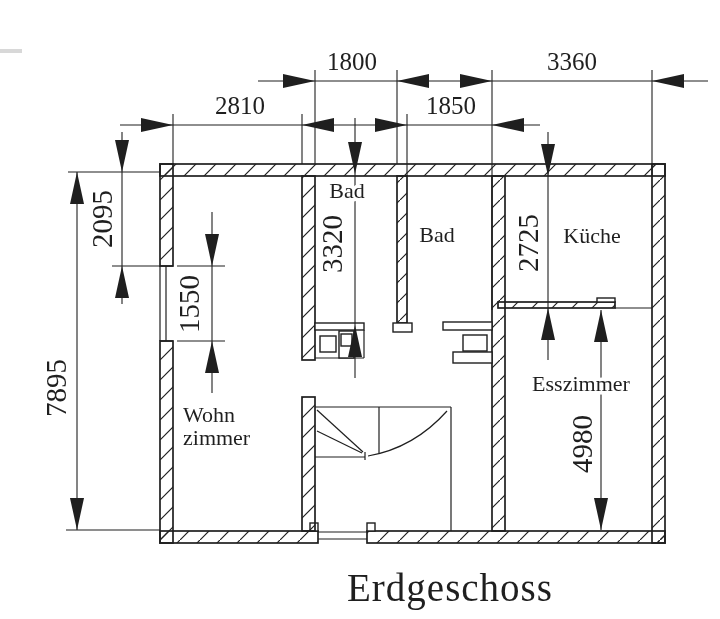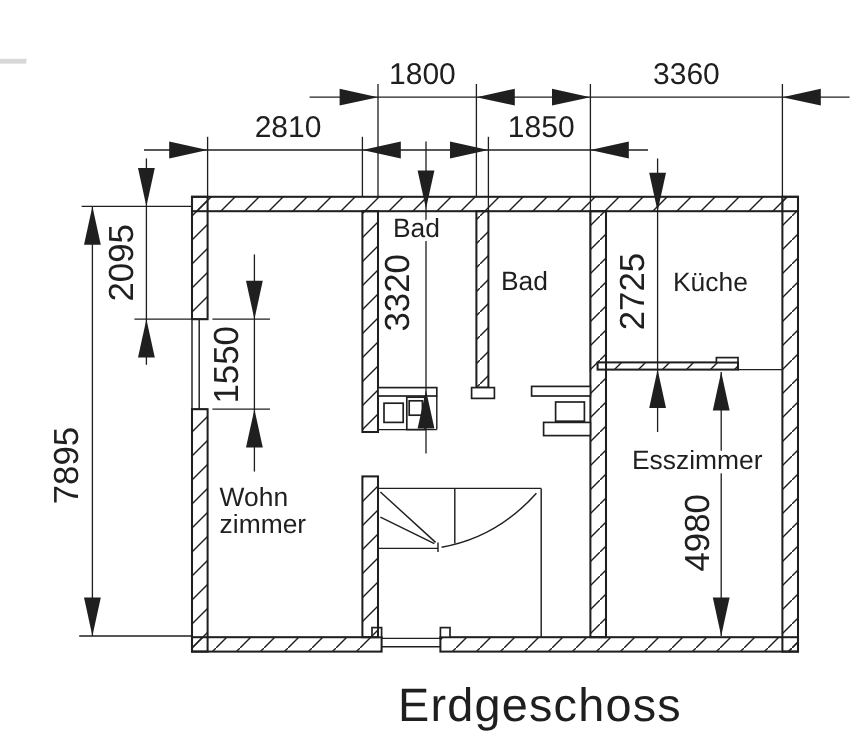--- a/index.html
+++ b/index.html
@@ -1,17 +1,17 @@
 <!DOCTYPE html>
 <html><head>
 <meta charset="utf-8">
 <style>
   html,body{margin:0;padding:0;background:#ffffff;}
   #canvas{position:relative;width:720px;height:619px;background:#ffffff;overflow:hidden;
-          font-family:Liberation Sans, sans-serif;}
+          font-family:Liberation Serif, serif;}
   svg{display:block;}
   .wall{fill:url(#hatch);stroke:#1f1f1f;stroke-width:1.7;}
   .wall-nofill{fill:#ffffff;stroke:#1f1f1f;stroke-width:1.4;}
   .thin{stroke:#1f1f1f;stroke-width:1.2;fill:none;}
   .dim{stroke:#1f1f1f;stroke-width:1.1;fill:none;}
   .arrow{fill:#1f1f1f;stroke:none;}
   .dimtext{font-size:25px;fill:#1f1f1f;text-anchor:middle;}
   .dimtext-v{font-size:29px;fill:#1f1f1f;text-anchor:middle;}
   .roomtext{font-size:22px;fill:#1f1f1f;text-anchor:middle;paint-order:stroke;stroke:#ffffff;stroke-width:7px;stroke-linejoin:round;}
   .roomtext-left{font-size:22px;fill:#1f1f1f;text-anchor:start;paint-order:stroke;stroke:#ffffff;stroke-width:7px;stroke-linejoin:round;}

